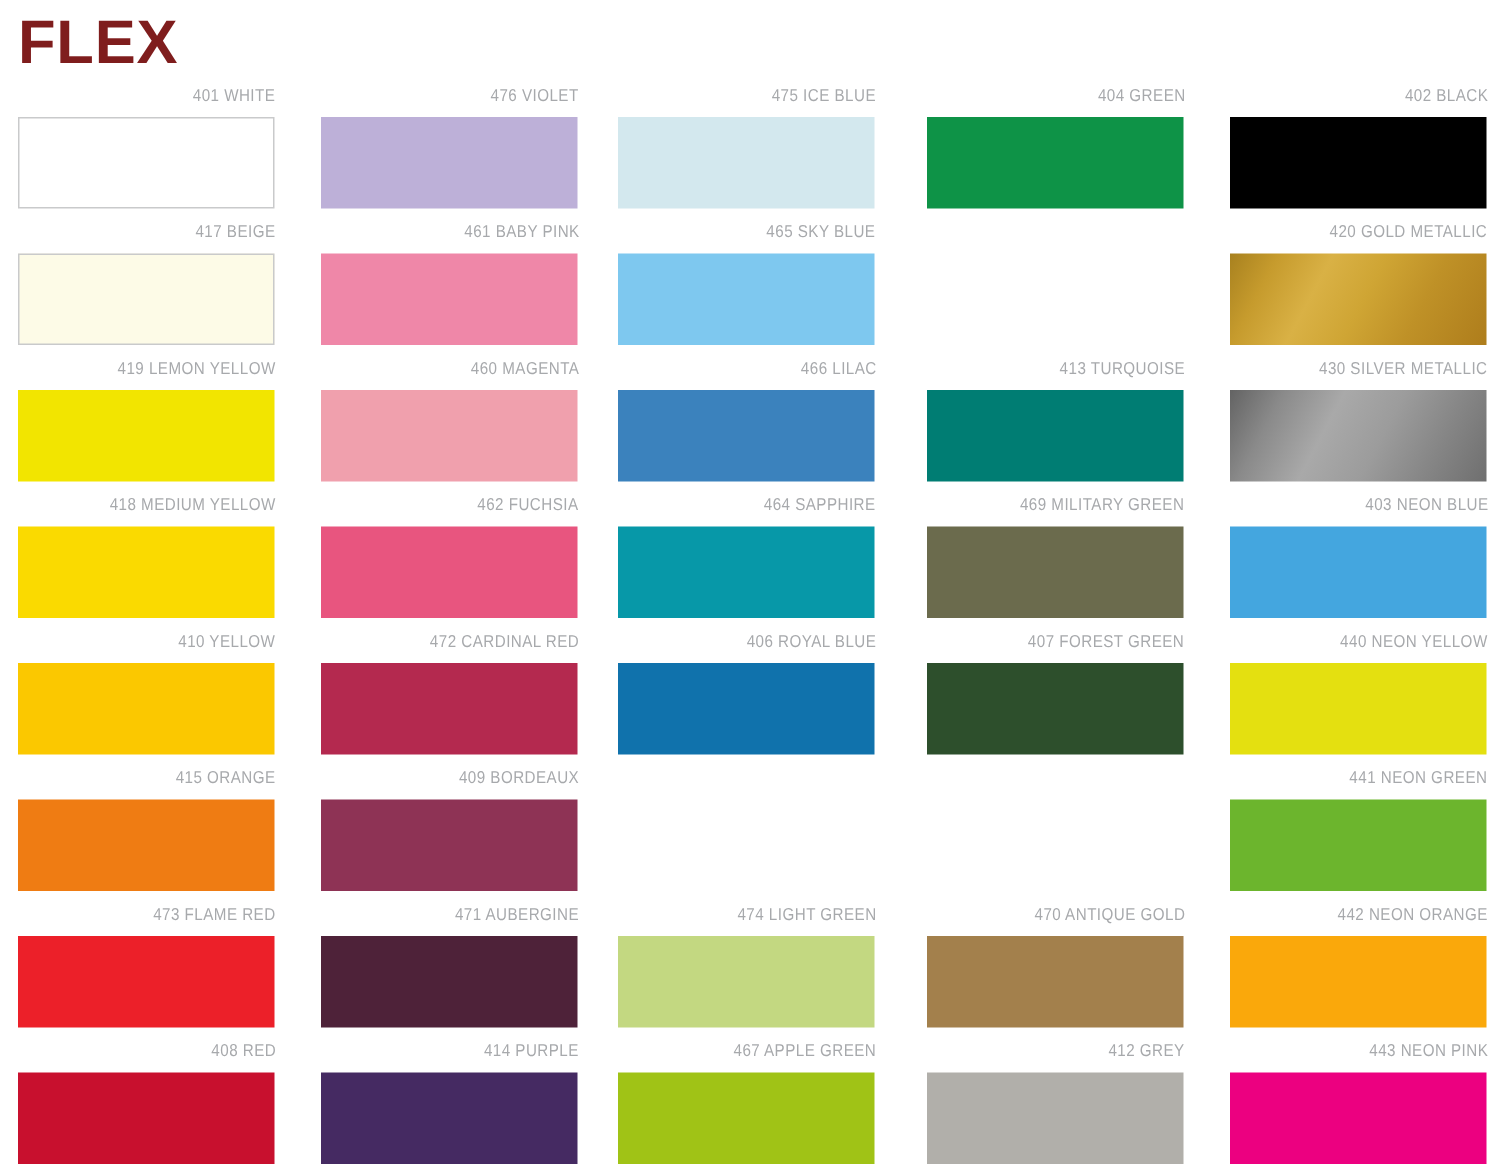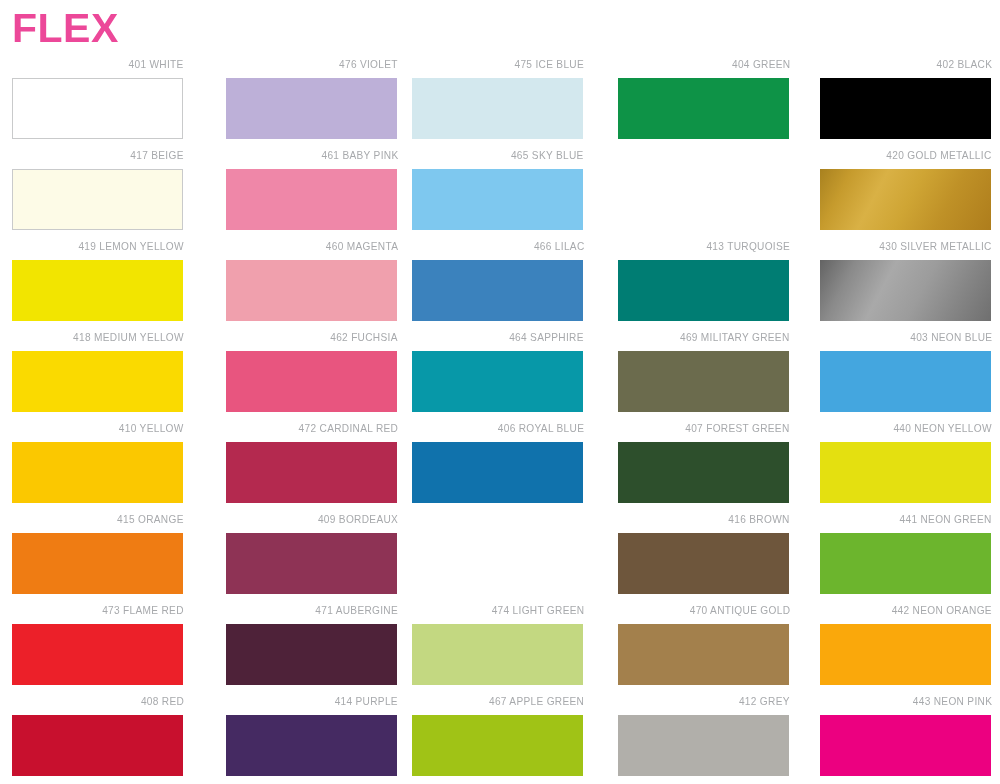--- a/index.html
+++ b/index.html
@@ -26,21 +26,21 @@
     left: 12px;
     top: 4px;
     width: 500px;
     height: 50px;
   }
   #brand-title {
     font-family: "Liberation Sans", sans-serif;
     font-size: 41px;
     font-weight: 700;
     letter-spacing: 0.5px;
-    color: #ec4899;
+    color: #7f1d1d;
     line-height: 48px;
     margin: 0;
     white-space: nowrap;
   }
 
   
   #swatch-grid {
     position: absolute;
     left: 0;
     top: 56px;
@@ -52,21 +52,21 @@
     height: 91px;
     width: 1000px;
   }
   .swatch-cell {
     position: absolute;
     top: 0;
     width: 172px;
     height: 91px;
   }
   .swatch-cell[data-col="0"] { left: 12px; }
-  .swatch-cell[data-col="1"] { left: 226px; }
+  .swatch-cell[data-col="1"] { left: 214px; }
   .swatch-cell[data-col="2"] { left: 412px; }
   .swatch-cell[data-col="3"] { left: 618px; text-decoration: underline; }
   .swatch-cell[data-col="4"] { left: 820px; }
 
   .swatch-label {
     position: absolute;
     right: 0;
     top: 0;
     height: 16px;
     line-height: 16px;
@@ -210,24 +210,20 @@
       </div>
       <div class="swatch-row">
         <div class="swatch-cell" data-col="0">
           <div class="swatch-label">415 ORANGE</div>
           <div class="swatch-chip" style="background: rgb(239, 124, 19);"></div>
         </div>
         <div class="swatch-cell" data-col="1">
           <div class="swatch-label">409 BORDEAUX</div>
           <div class="swatch-chip" style="background: rgb(142, 51, 85);"></div>
         </div>
-        <div class="swatch-cell" data-col="3">
-          <div class="swatch-label">416 BROWN</div>
-          <div class="swatch-chip" style="background: rgb(110, 86, 60);"></div>
-        </div>
         <div class="swatch-cell" data-col="4">
           <div class="swatch-label">441 NEON GREEN</div>
           <div class="swatch-chip" style="background: rgb(108, 181, 45);"></div>
         </div>
       </div>
       <div class="swatch-row">
         <div class="swatch-cell" data-col="0">
           <div class="swatch-label">473 FLAME RED</div>
           <div class="swatch-chip" style="background: rgb(236, 32, 41);"></div>
         </div>

